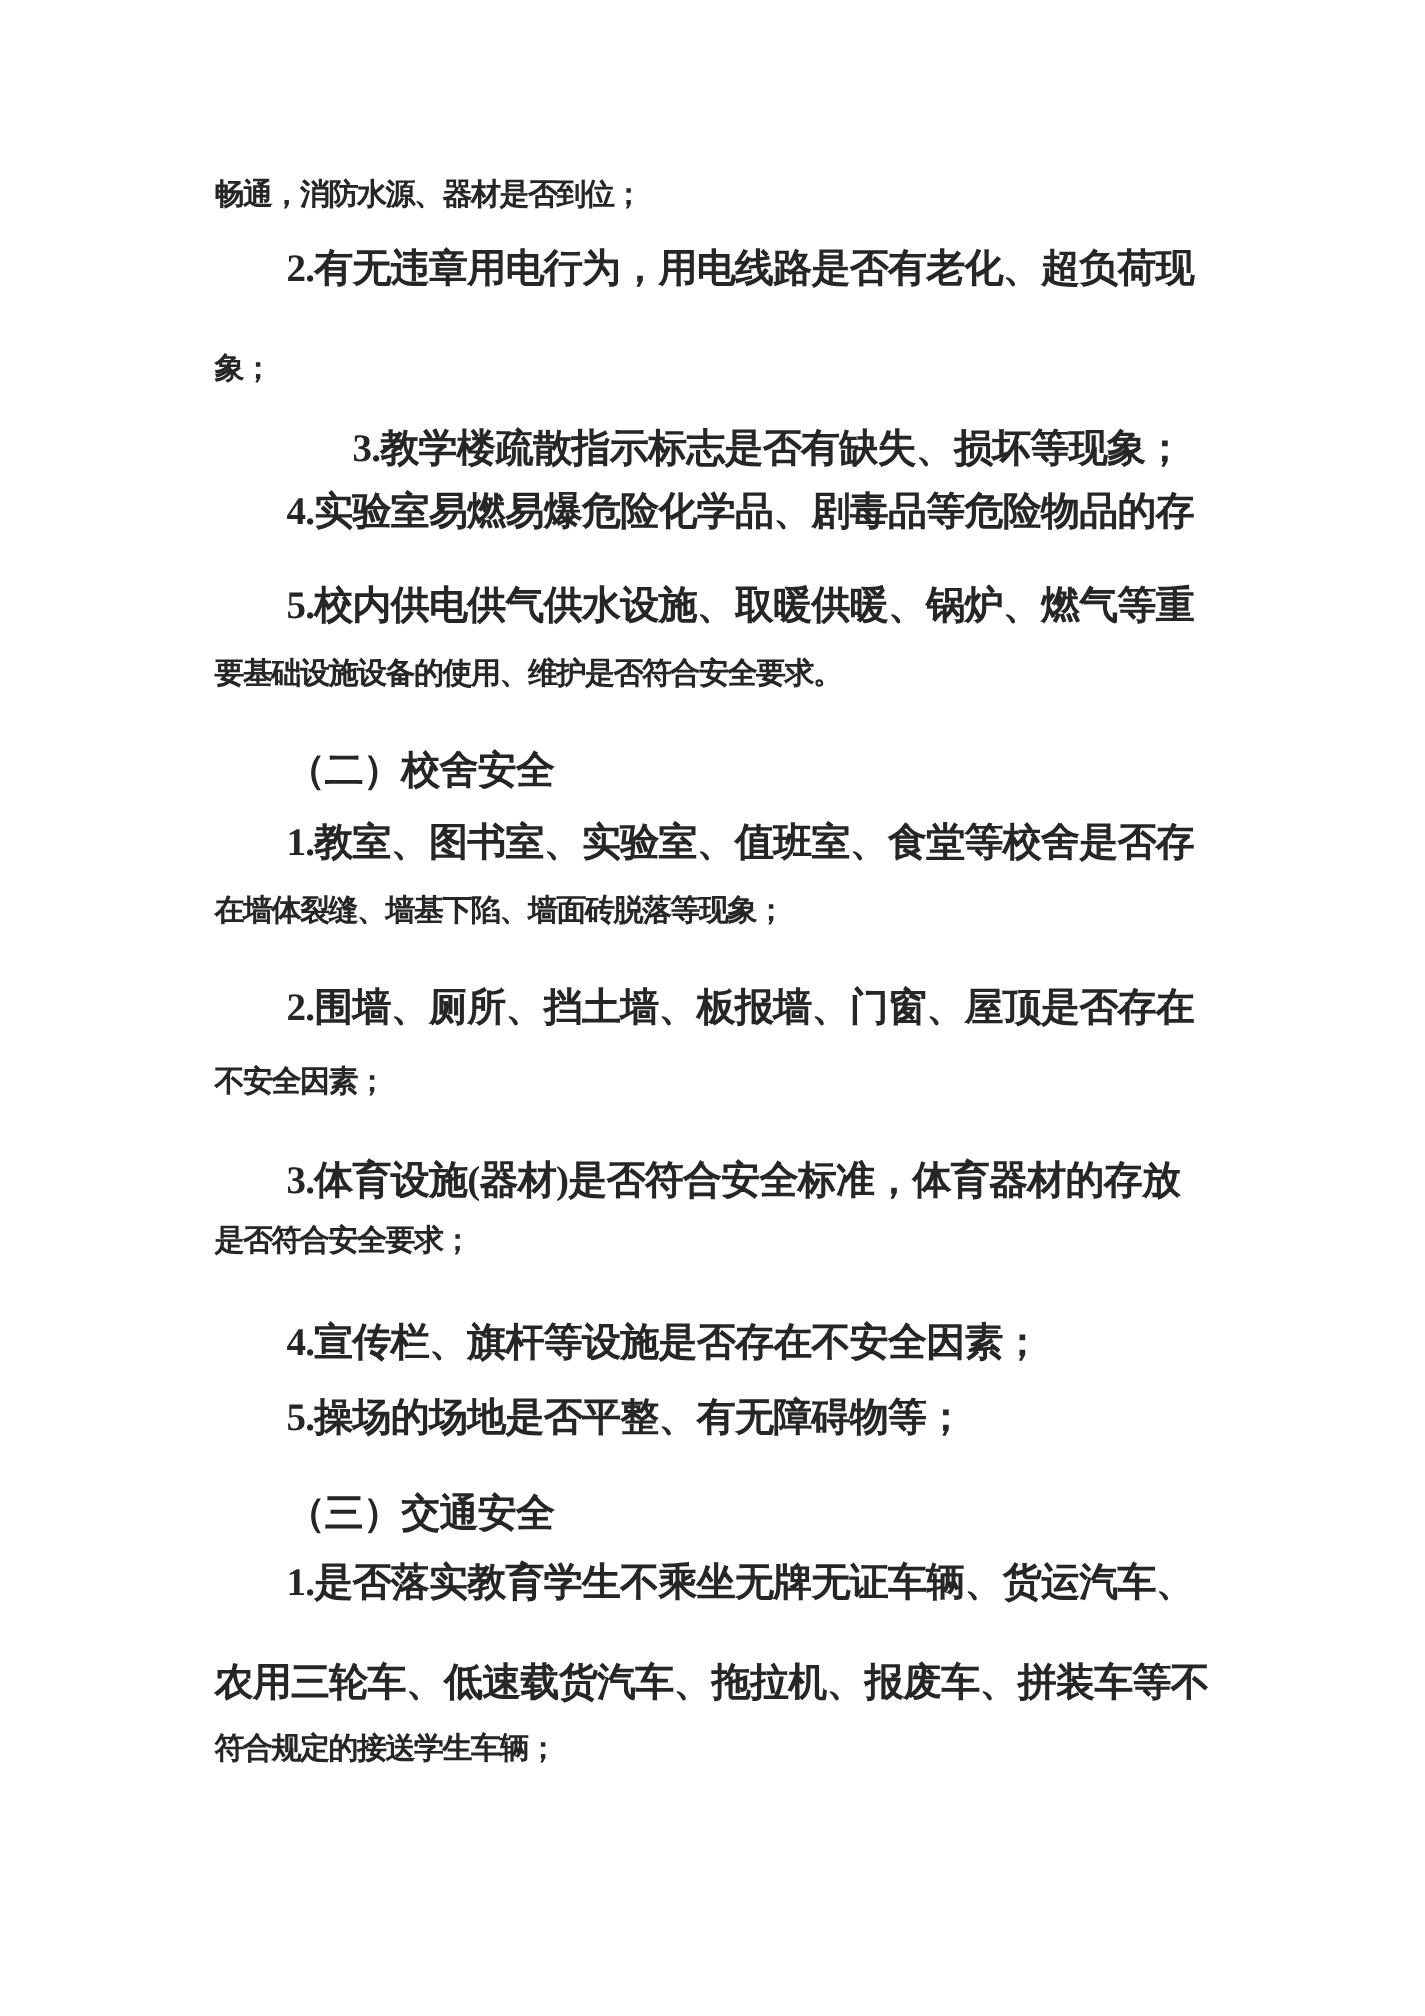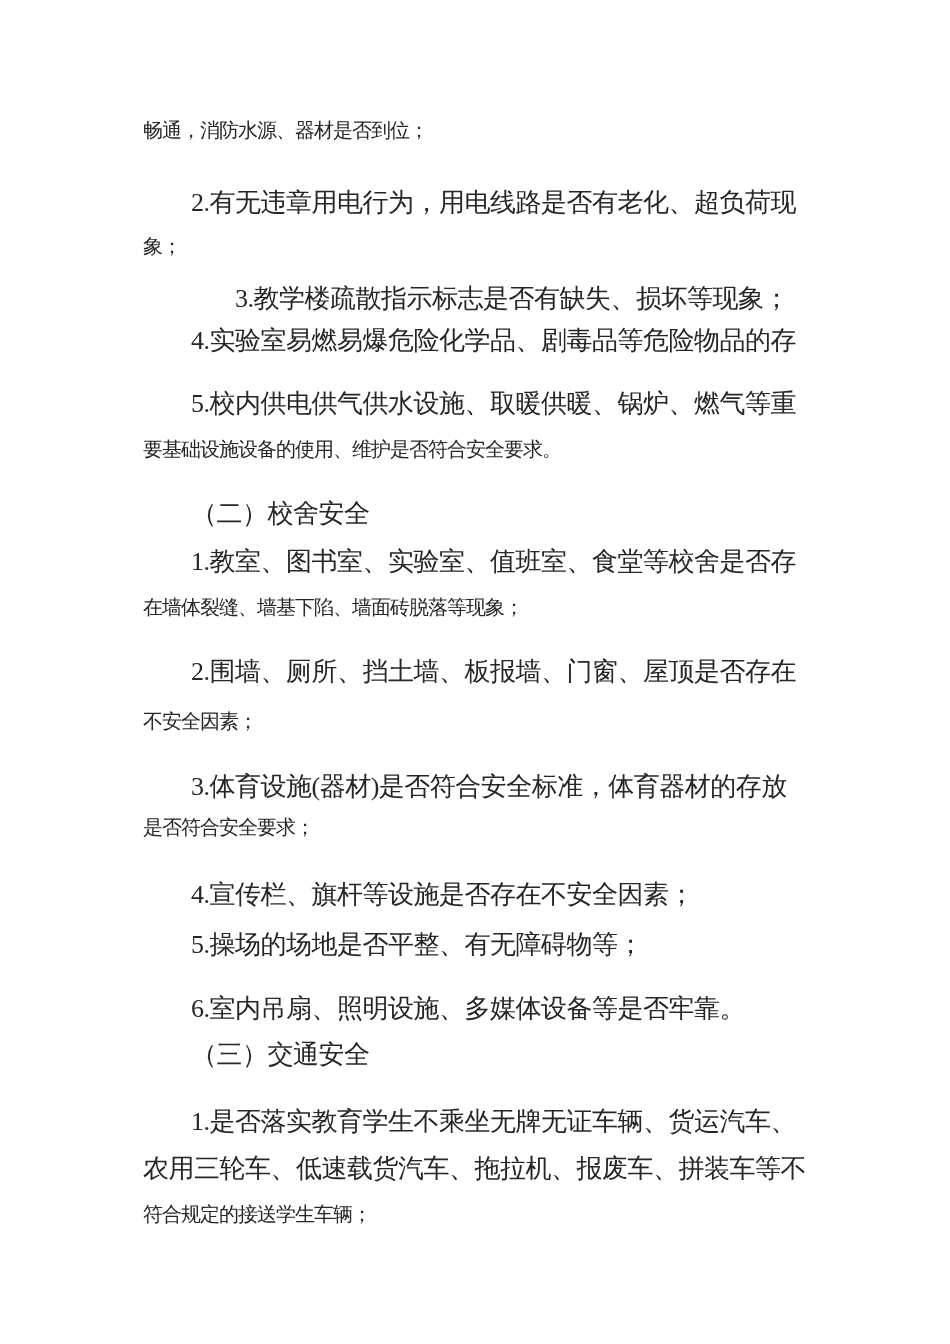--- a/index.html
+++ b/index.html
@@ -14,30 +14,30 @@
     background: #ffffff;
     overflow: hidden;
     font-family: "Liberation Serif", serif; 
     color: #262626;
   }
   .line {
     position: absolute;
     left: 143px;
     white-space: pre;
     line-height: 1;
-    font-weight: 400;
+    font-weight: 700;
   }
   .line.indent { left: 191px; }
   
   .line.l { font-size: 26px; letter-spacing: -0.5px; }
   
   .line.s { font-size: 20px; letter-spacing: -1px; }
   
   .line:nth-child(1)  { top: 120px; }
-  .line:nth-child(2)  { top: 166px; margin-top: 24px; }
+  .line:nth-child(2)  { top: 166px; }
   .line:nth-child(3)  { top: 236px; }
   .line:nth-child(4)  { top: 286px; margin-left: 44px; }
   .line:nth-child(5)  { top: 328px; text-align: center; }
   .line:nth-child(6)  { top: 391px; }
   .line:nth-child(7)  { top: 439px; }
   .line:nth-child(8)  { top: 501px; }
   .line:nth-child(9)  { top: 549px; }
   .line:nth-child(10) { top: 597px; }
   .line:nth-child(11) { top: 659px; }
   .line:nth-child(12) { top: 711px; text-align: right; }
@@ -65,18 +65,17 @@
   <div class="line s">要基础设施设备的使用、维护是否符合安全要求。</div>
   <div class="line l indent">（二）校舍安全</div>
   <div class="line l indent">1.教室、图书室、实验室、值班室、食堂等校舍是否存</div>
   <div class="line s">在墙体裂缝、墙基下陷、墙面砖脱落等现象；</div>
   <div class="line l indent">2.围墙、厕所、挡土墙、板报墙、门窗、屋顶是否存在</div>
   <div class="line s">不安全因素；</div>
   <div class="line l indent">3.体育设施(器材)是否符合安全标准，体育器材的存放</div>
   <div class="line s">是否符合安全要求；</div>
   <div class="line l indent">4.宣传栏、旗杆等设施是否存在不安全因素；</div>
   <div class="line l indent">5.操场的场地是否平整、有无障碍物等；</div>
-  <div class="line l indent">6.室内吊扇、照明设施、多媒体设备等是否牢靠。</div>
   <div class="line l indent">（三）交通安全</div>
   <div class="line l indent">1.是否落实教育学生不乘坐无牌无证车辆、货运汽车、</div>
   <div class="line l">农用三轮车、低速载货汽车、拖拉机、报废车、拼装车等不</div>
   <div class="line s">符合规定的接送学生车辆；</div>
 </div>
 
 </body></html>

